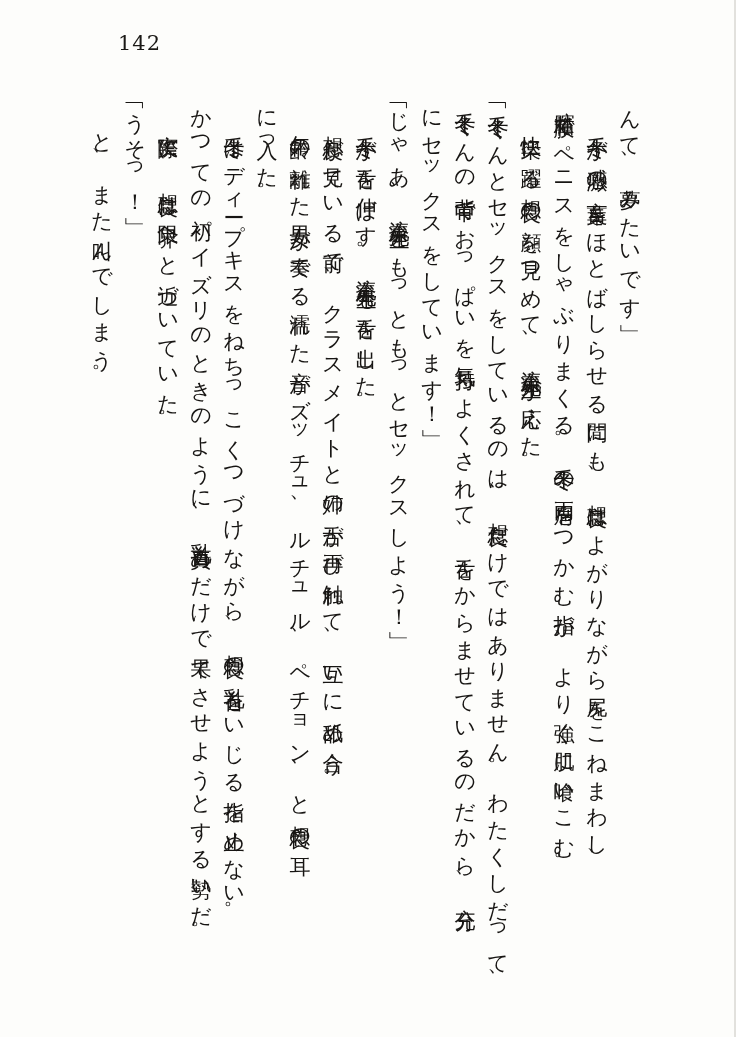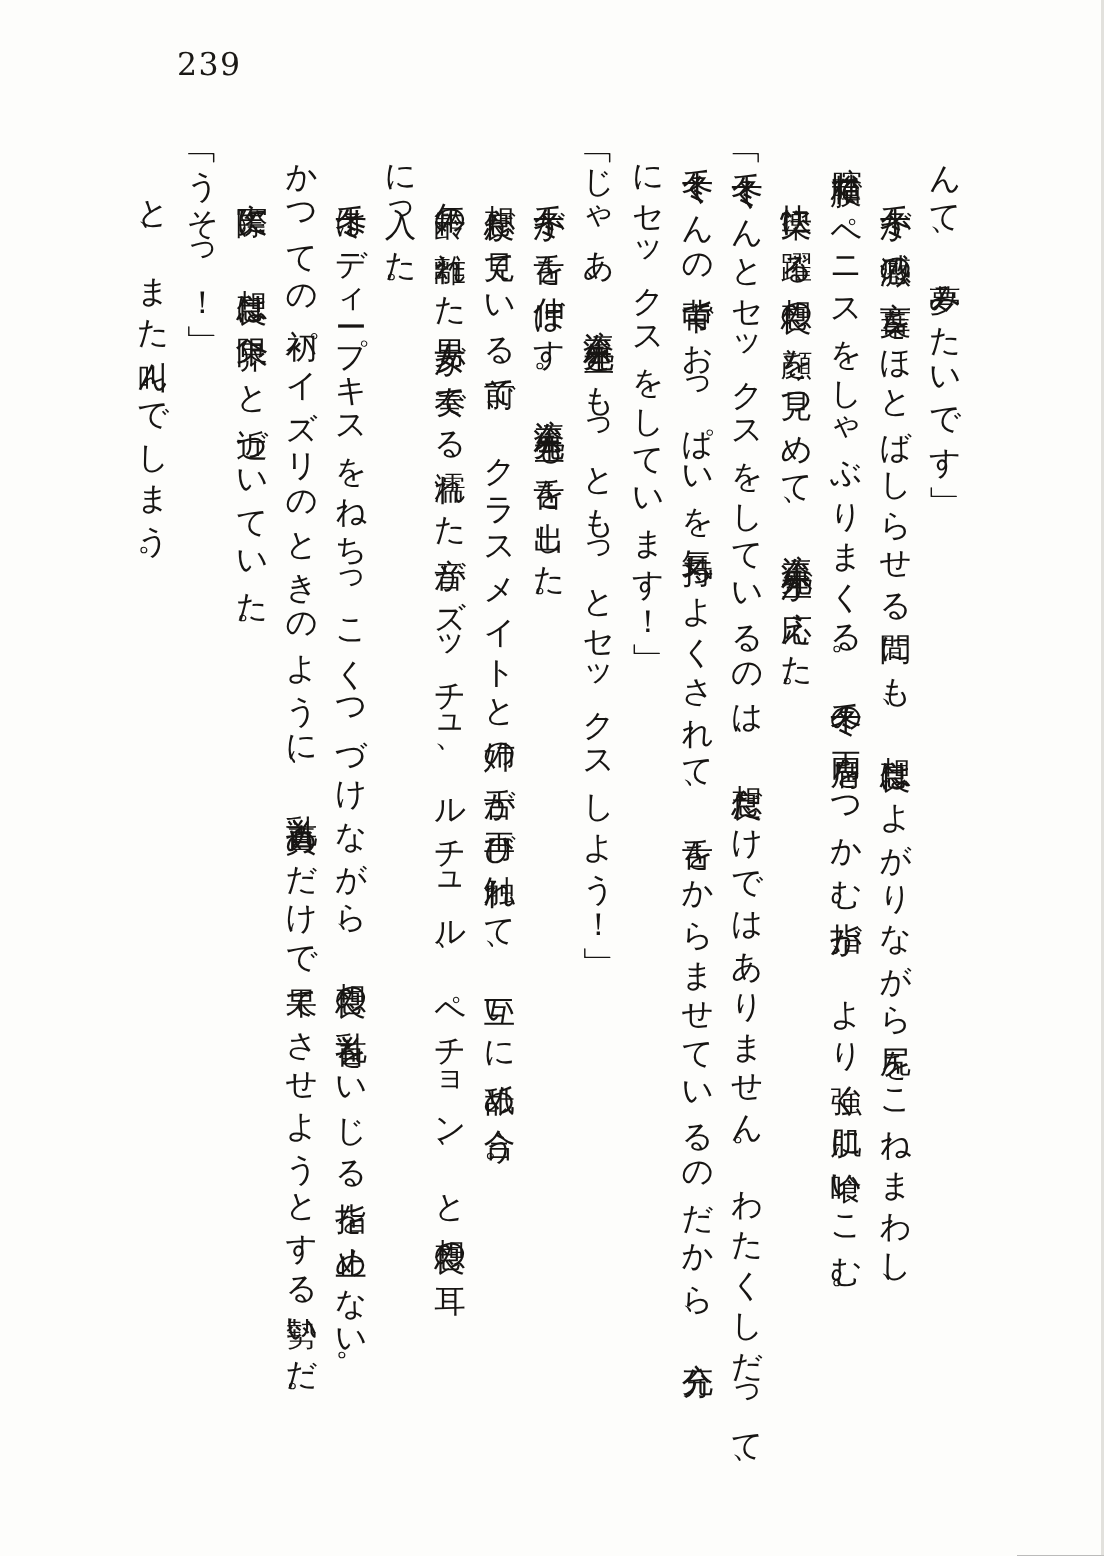--- a/index.html
+++ b/index.html
@@ -50,21 +50,21 @@
     right: 0;
     width: 2px;
     height: 100%;
     background: #e2e1dd;
   }
 </style>
 </head>
 <body>
 
 <div class="page">
-  <div class="page-number">239</div>
+  <div class="page-number">142</div>
 
   <div class="text-block">
       <div class="line">んて、夢みたいです」</div>
       <div class="line indent">千冬が感激の言葉をほとばしらせる間にも、想良はよがりながら尻をこねまわし、</div>
       <div class="line">膣粘膜でペニスをしゃぶりまくる。千冬の両肩をつかむ指が、より強く肌に喰いこむ。</div>
       <div class="line indent">快楽に躍る想良の顔を見つめて、流奈先生が応えた。</div>
       <div class="line">「千冬くんとセックスをしているのは、想良だけではありません。わたくしだって、</div>
       <div class="line">千冬くんの背中でおっぱいを気持ちよくされて、舌をからませているのだから、充分</div>
       <div class="line">にセックスをしています！」</div>
       <div class="line">「じゃあ、流奈先生ともっともっとセックスしよう！」</div>

